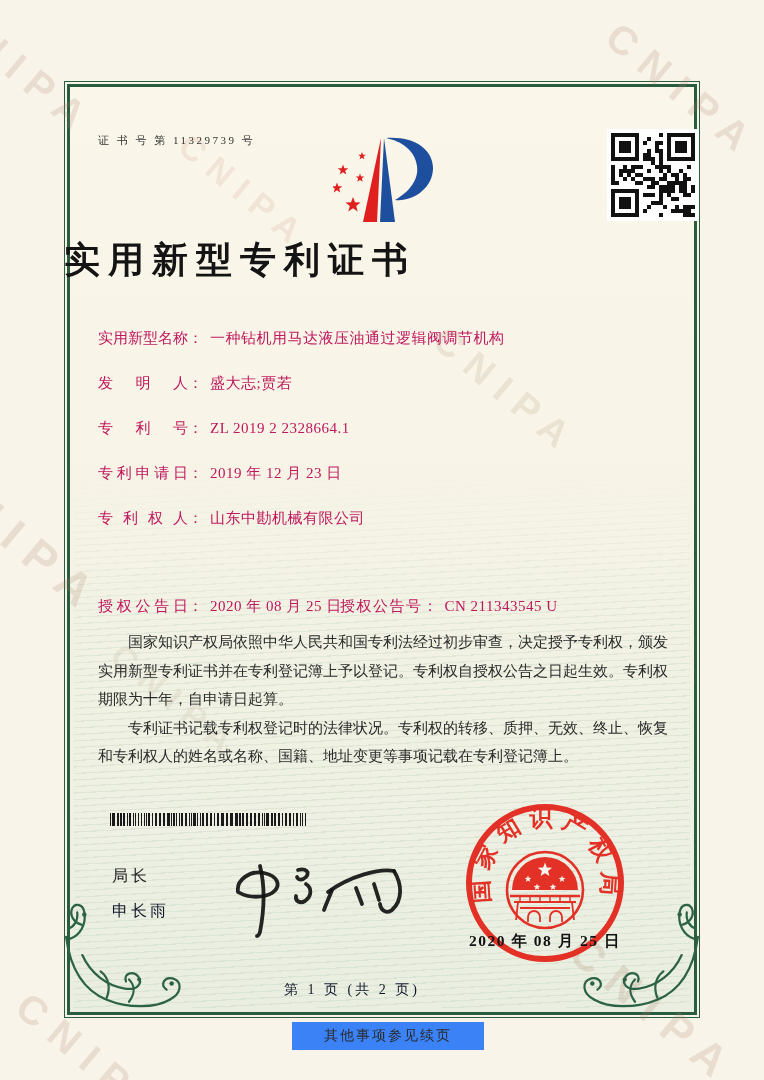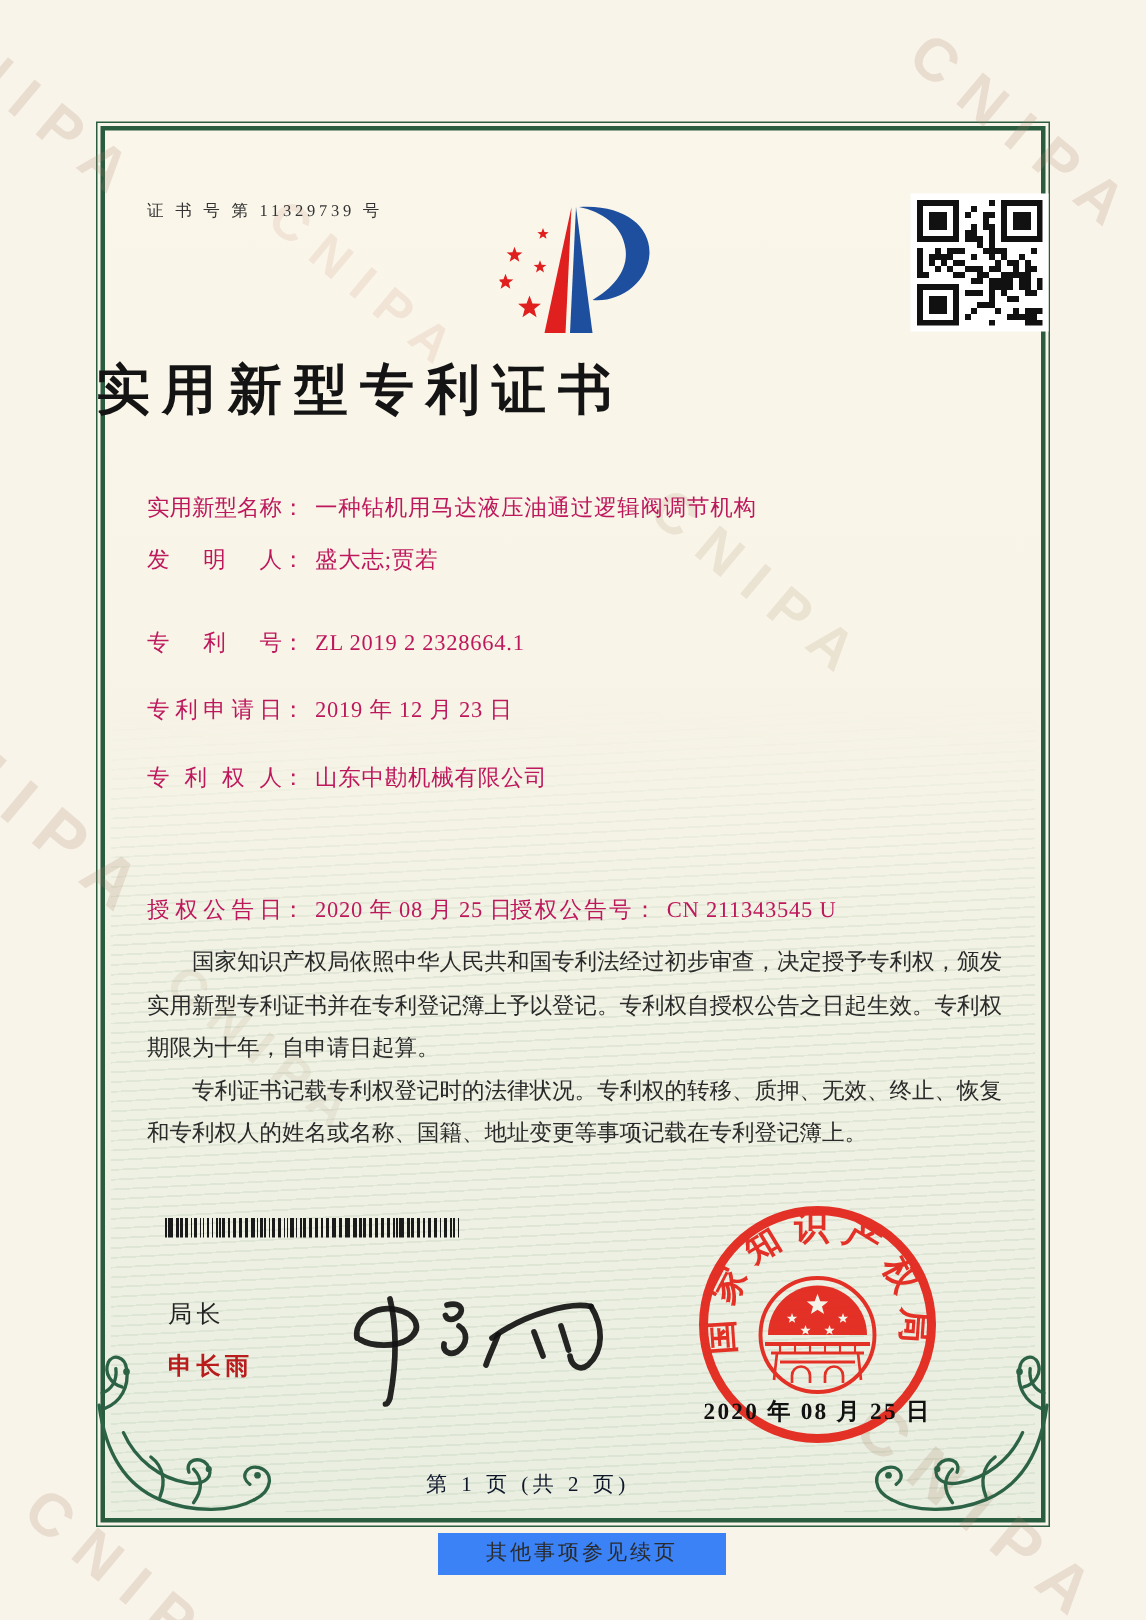--- a/index.html
+++ b/index.html
@@ -51,21 +51,21 @@
   .pair2 .flabel2{letter-spacing:1.5px;}
   
   .body-text{
     position:absolute;z-index:3;left:98px;top:628px;width:570px;
     font-size:15px;line-height:28.5px;text-align:justify;color:#2a2a2a;
   }
   .body-text p{margin:0;text-indent:2em;}
   
   .barcode{position:absolute;z-index:3;left:110px;top:812px;width:196px;height:13px;}
   .director-label{position:absolute;z-index:3;left:112px;top:866px;font-family:"DejaVu Sans","Liberation Sans",sans-serif;font-size:16px;letter-spacing:3px;color:#222;}
-  .director-name{position:absolute;z-index:3;left:112px;top:901px;font-family:"DejaVu Sans","Liberation Sans",sans-serif;font-size:16px;letter-spacing:3px;color:#b91c1c;font-weight:bold;}
+  .director-name{position:absolute;z-index:3;left:112px;top:901px;font-family:"DejaVu Sans","Liberation Sans",sans-serif;font-size:16px;letter-spacing:3px;color:#0f172a;}
   .signature{position:absolute;z-index:4;left:222px;top:840px;width:200px;height:100px;}
   .signature path{stroke:#121212;stroke-width:3.8;fill:none;stroke-linecap:round;stroke-linejoin:round;opacity:.92;}
   .seal{position:absolute;z-index:4;left:462px;top:800px;width:166px;height:166px;opacity:.95;}
   .seal-date{
     position:absolute;z-index:5;left:462px;top:931px;width:166px;text-align:center;
     font-size:15.5px;letter-spacing:1.5px;color:#111;font-weight:bold;
   }
   .pageinfo{position:absolute;z-index:3;left:64px;top:981px;width:576px;text-align:center;font-size:14px;letter-spacing:3px;color:#0f172a;}
   .footer-strip{
     position:absolute;z-index:3;left:292px;top:1022px;width:192px;height:28px;
@@ -260,21 +260,21 @@
         <rect x="19" y="20" width="1" height="1" fill="#111"></rect>
         <rect x="20" y="20" width="1" height="1" fill="#111"></rect>
       </svg>
   </div>
 
   <div class="title">实用新型专利证书</div>
 
   <div class="row" style="top:329px">
     <span class="flabel">实用新型名称</span><span class="colon">：</span><span class="fvalue">一种钻机用马达液压油通过逻辑阀调节机构</span>
   </div>
-  <div class="row" style="top:364px">
+  <div class="row" style="top:374px">
     <span class="flabel">发明人</span><span class="colon">：</span><span class="fvalue">盛大志;贾若</span>
   </div>
   <div class="row" style="top:419px">
     <span class="flabel">专利号</span><span class="colon">：</span><span class="fvalue">ZL 2019 2 2328664.1</span>
   </div>
   <div class="row" style="top:464px">
     <span class="flabel">专利申请日</span><span class="colon">：</span><span class="fvalue">2019 年 12 月 23 日</span>
   </div>
   <div class="row" style="top:509px">
     <span class="flabel">专利权人</span><span class="colon">：</span><span class="fvalue">山东中勘机械有限公司</span>

